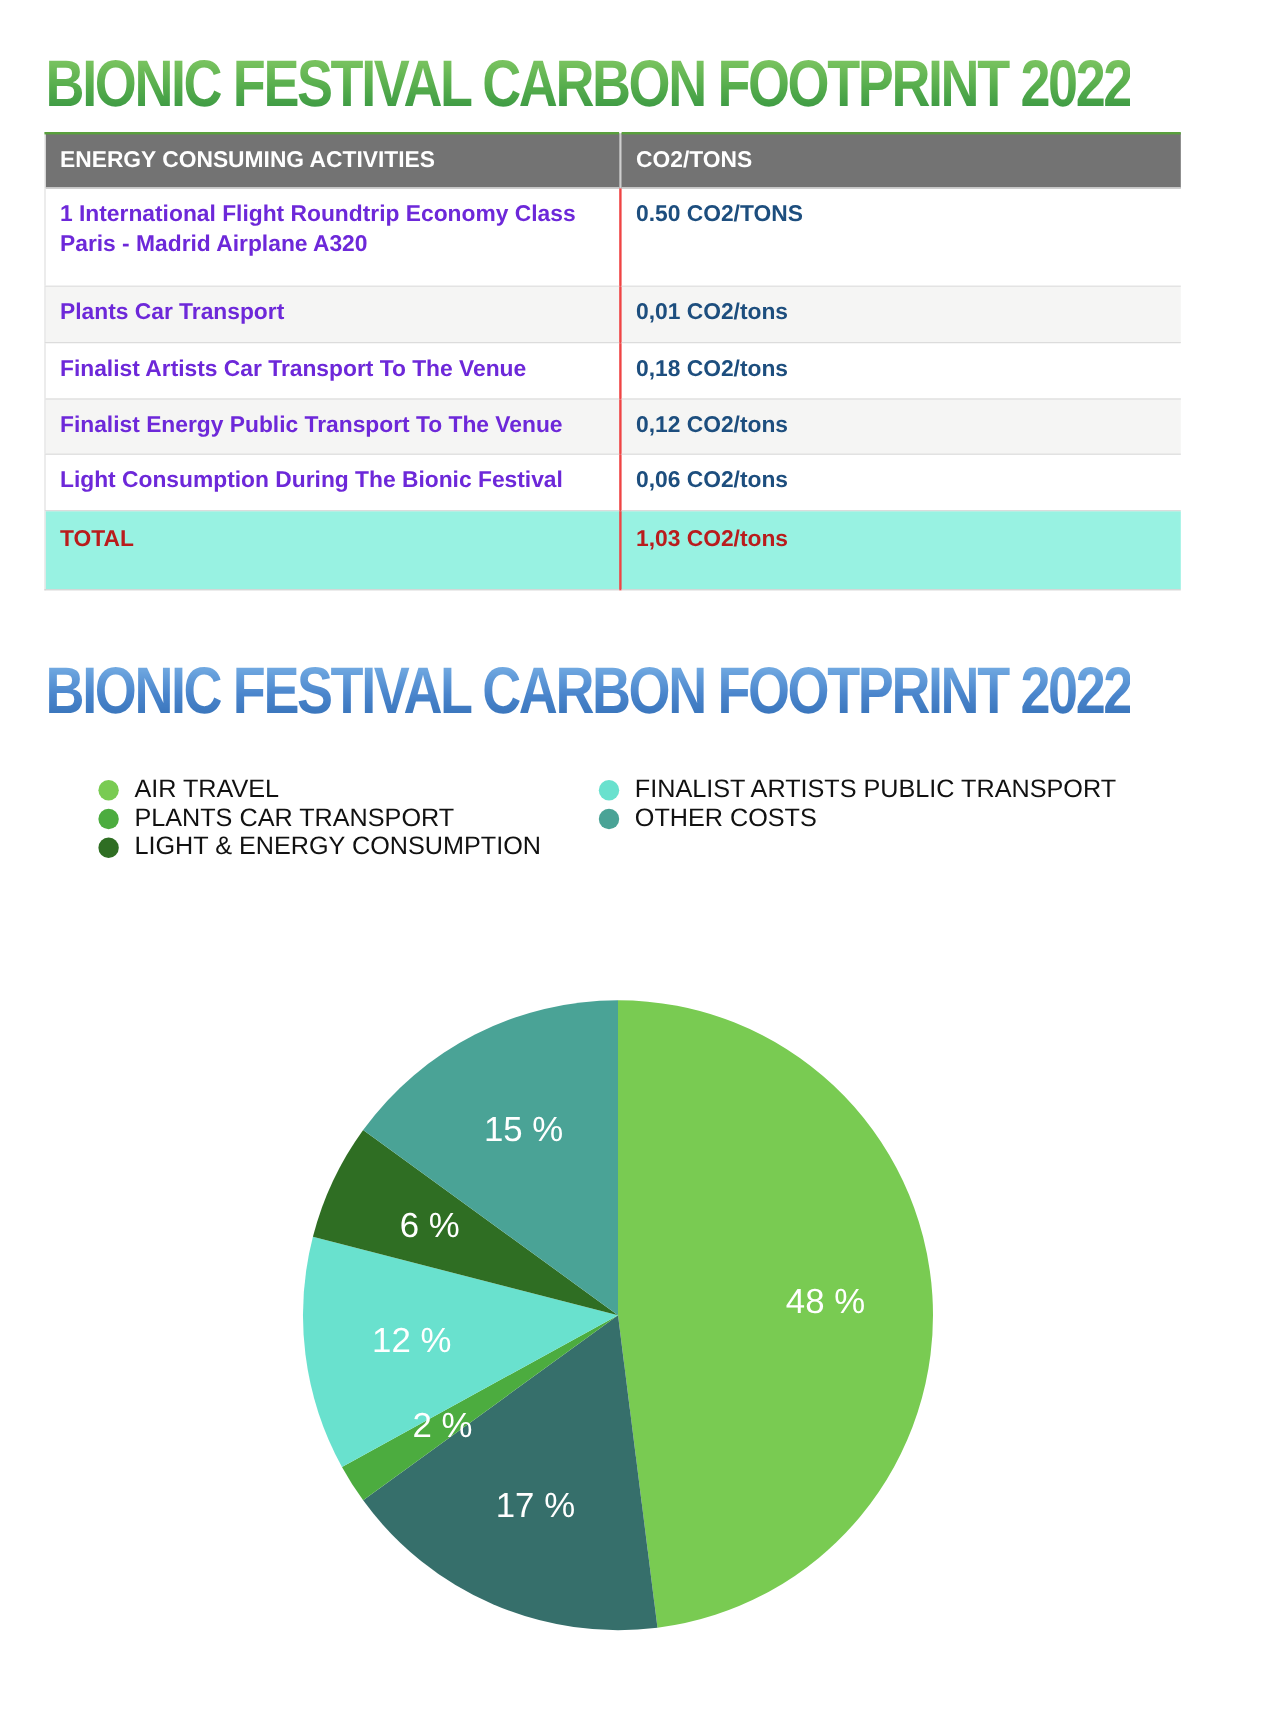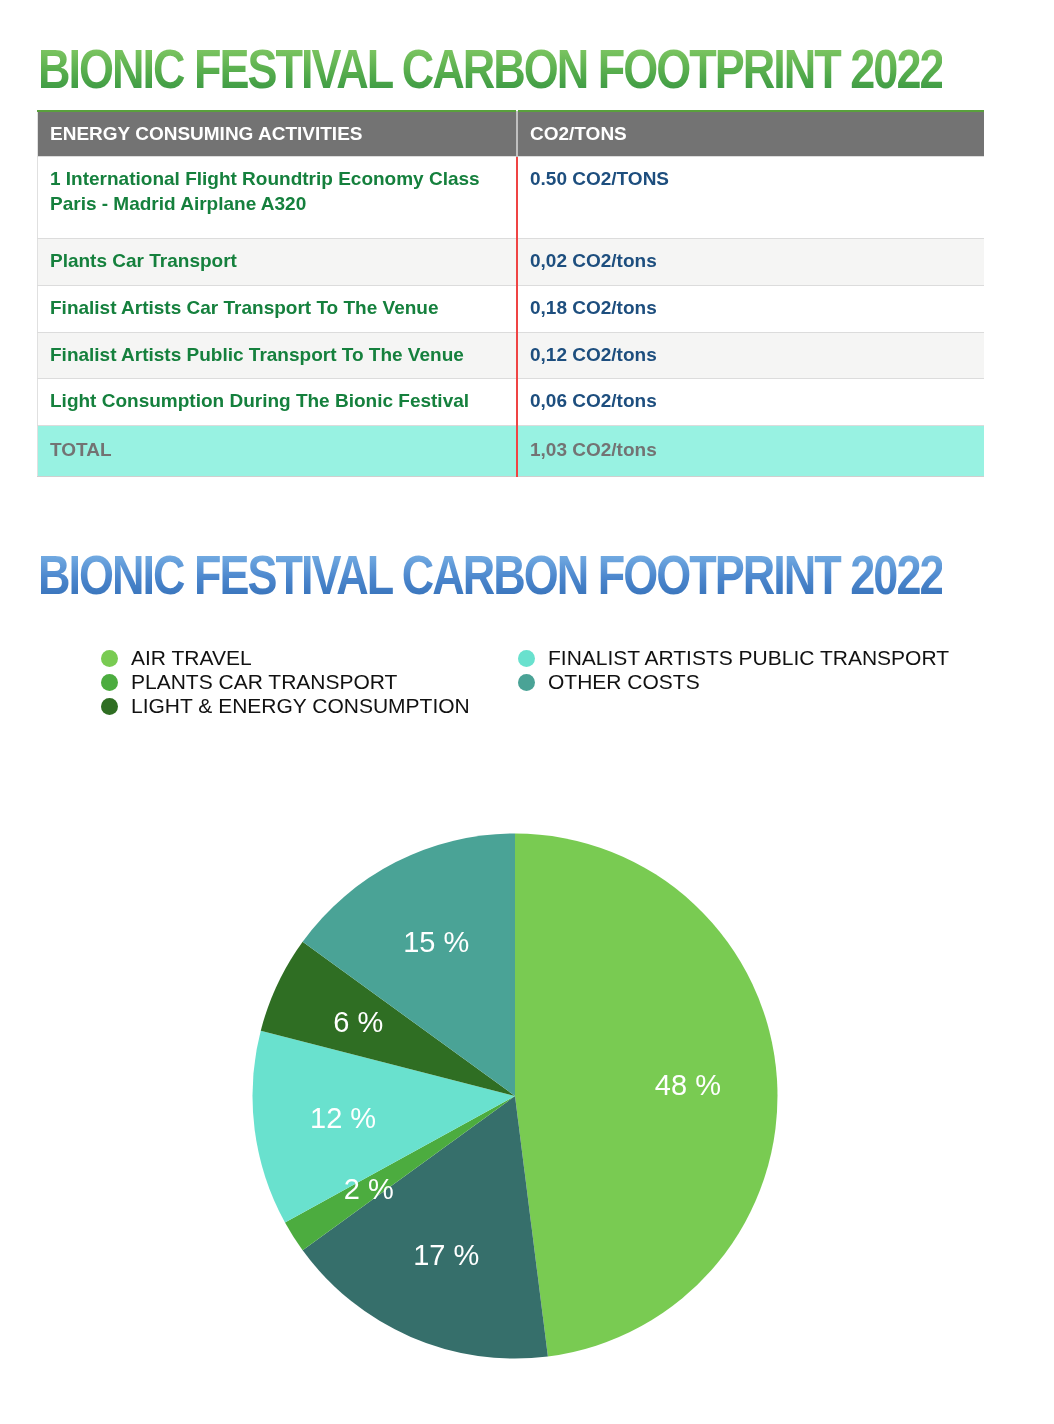--- a/index.html
+++ b/index.html
@@ -58,30 +58,30 @@
     width: 50%;
   }
   .co2-table th + th { border-left: 2px solid rgba(255,255,255,0.55); margin-top: 28px; }
   .co2-table td {
     padding: 10px 12px 11px 12px;
     border-top: 1px solid #DCDCDC;
     vertical-align: top;
     line-height: 1.3;
   }
   .co2-table td + td { border-left: 2px solid #ef4444; }
-  .co2-table td.activity { color: #15803d; font-weight: bold; }
+  .co2-table td.activity { color: #6d28d9; font-weight: bold; }
   .co2-table td.value    { color: #1D4E7E; font-weight: bold; }
   .co2-table tr.alt td { background: #F5F5F4; }
-  .co2-table tr.total-row td { background: #98F2E2; color: #737373; font-weight: bold; padding-top: 12px; padding-bottom: 13px; }
+  .co2-table tr.total-row td { background: #98F2E2; color: #b91c1c; font-weight: bold; padding-top: 12px; padding-bottom: 28px; }
   .co2-table tr.row1 td { padding-bottom: 22px; }
 
   
   .legend {
     position: absolute;
-    left: 101px;
+    left: 82px;
     top: 646px;
     display: flex;
   }
   .legend-col { display: flex; flex-direction: column; }
   .legend-col.col-0 { width: 417px; }
   .legend-item { display: flex; align-items: center; height: 24px; }
   .legend-dot {
     width: 17px; height: 17px;
     border-radius: 50%;
     flex: 0 0 17px;
@@ -116,28 +116,28 @@
         <th>CO2/TONS</th>
       </tr>
     </thead>
     <tbody id="table-body">
         <tr class="row1">
           <td class="activity">1 International Flight Roundtrip Economy Class Paris - Madrid Airplane A320</td>
           <td class="value">0.50 CO2/TONS</td>
         </tr>
         <tr class="alt">
           <td class="activity">Plants Car Transport</td>
-          <td class="value">0,02 CO2/tons</td>
+          <td class="value">0,01 CO2/tons</td>
         </tr>
         <tr>
           <td class="activity">Finalist Artists Car Transport To The Venue</td>
           <td class="value">0,18 CO2/tons</td>
         </tr>
         <tr class="alt">
-          <td class="activity">Finalist Artists Public Transport To The Venue</td>
+          <td class="activity">Finalist Energy Public Transport To The Venue</td>
           <td class="value">0,12 CO2/tons</td>
         </tr>
         <tr>
           <td class="activity">Light Consumption During The Bionic Festival</td>
           <td class="value">0,06 CO2/tons</td>
         </tr>
         <tr class="total-row">
           <td>TOTAL</td>
           <td>1,03 CO2/tons</td>
         </tr>

